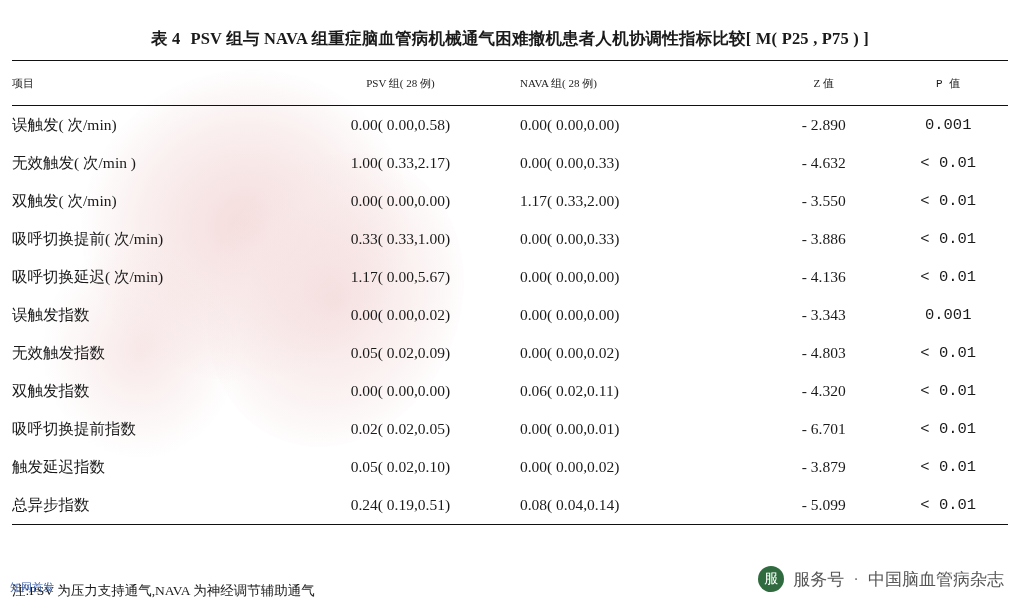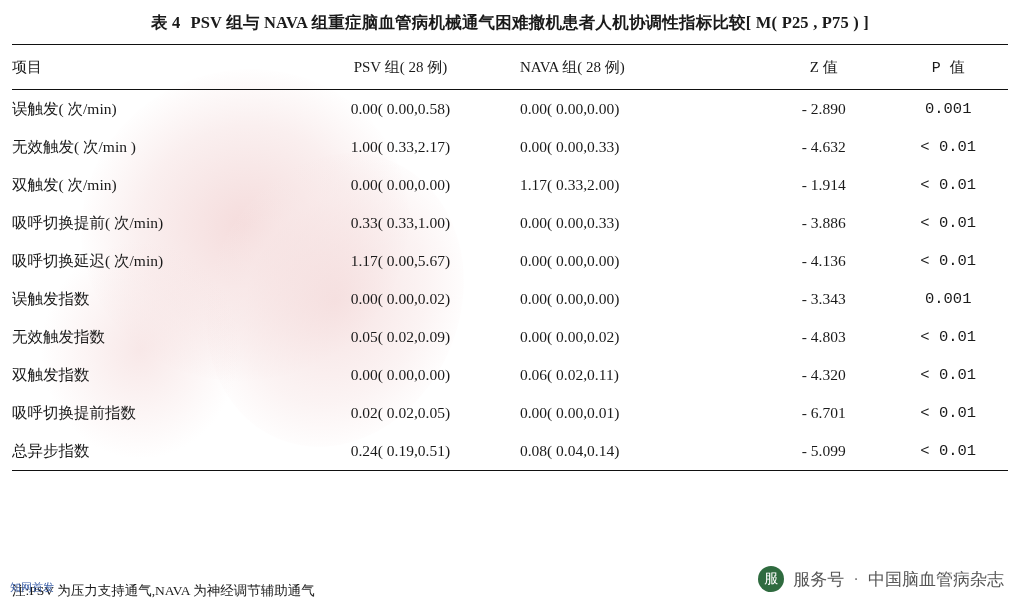--- a/index.html
+++ b/index.html
@@ -45,21 +45,21 @@
     top: 240px;
     width: 200px;
     height: 220px;
     background: radial-gradient(ellipse at 50% 50%, rgba(245,222,222,0.7) 0%, rgba(255,255,255,0) 70%);
     border-radius: 50%;
   }
 
   .page {
     position: relative;
     z-index: 1;
-    padding: 0 12px;
+    padding: 16px 12px;
     box-sizing: border-box;
     height: 100%;
   }
 
   .table-title {
     text-align: center;
     font-size: 16.5px;
     font-weight: bold;
     letter-spacing: 0.2px;
     padding: 12px 0 10px 0;
@@ -76,21 +76,21 @@
   }
   table.data th, table.data td {
     font-weight: normal;
     font-size: 15.5px;
     padding: 0;
     height: 38px;
     vertical-align: middle;
     white-space: nowrap;
   }
   thead tr.head-row th {
-    font-size: 15px;
+    font-size: 11px;
     height: 44px;
   }
   .rule-top {
     border-top: 1.6px solid #111;
   }
   .rule-mid {
     border-top: 1.0px solid #111;
   }
   .rule-bottom {
     border-bottom: 1.6px solid #111;
@@ -193,21 +193,21 @@
         <td class="col-item">无效触发( 次/min )</td>
         <td class="col-psv">1.00( 0.33,2.17)</td>
         <td class="col-nava">0.00( 0.00,0.33)</td>
         <td class="col-z">- 4.632</td>
         <td class="col-p">&lt; 0.01</td>
       </tr>
       <tr>
         <td class="col-item">双触发( 次/min)</td>
         <td class="col-psv">0.00( 0.00,0.00)</td>
         <td class="col-nava">1.17( 0.33,2.00)</td>
-        <td class="col-z">- 1.914</td>
+        <td class="col-z">- 3.550</td>
         <td class="col-p">&lt; 0.01</td>
       </tr>
       <tr>
         <td class="col-item">吸呼切换提前( 次/min)</td>
         <td class="col-psv">0.33( 0.33,1.00)</td>
         <td class="col-nava">0.00( 0.00,0.33)</td>
         <td class="col-z">- 3.886</td>
         <td class="col-p">&lt; 0.01</td>
       </tr>
       <tr>
@@ -236,20 +236,27 @@
         <td class="col-psv">0.00( 0.00,0.00)</td>
         <td class="col-nava">0.06( 0.02,0.11)</td>
         <td class="col-z">- 4.320</td>
         <td class="col-p">&lt; 0.01</td>
       </tr>
       <tr>
         <td class="col-item">吸呼切换提前指数</td>
         <td class="col-psv">0.02( 0.02,0.05)</td>
         <td class="col-nava">0.00( 0.00,0.01)</td>
         <td class="col-z">- 6.701</td>
+        <td class="col-p">&lt; 0.01</td>
+      </tr>
+      <tr>
+        <td class="col-item">触发延迟指数</td>
+        <td class="col-psv">0.05( 0.02,0.10)</td>
+        <td class="col-nava">0.00( 0.00,0.02)</td>
+        <td class="col-z">- 3.879</td>
         <td class="col-p">&lt; 0.01</td>
       </tr>
       <tr class="rule-bottom">
         <td class="col-item">总异步指数</td>
         <td class="col-psv">0.24( 0.19,0.51)</td>
         <td class="col-nava">0.08( 0.04,0.14)</td>
         <td class="col-z">- 5.099</td>
         <td class="col-p">&lt; 0.01</td>
       </tr>
     </tbody>

